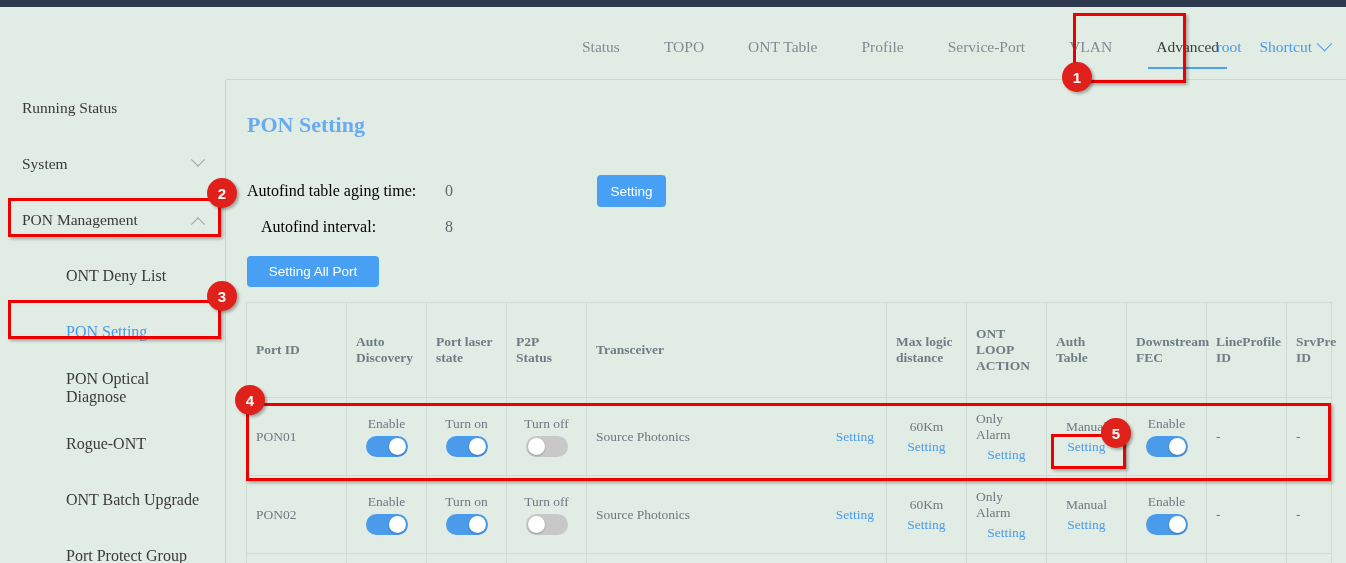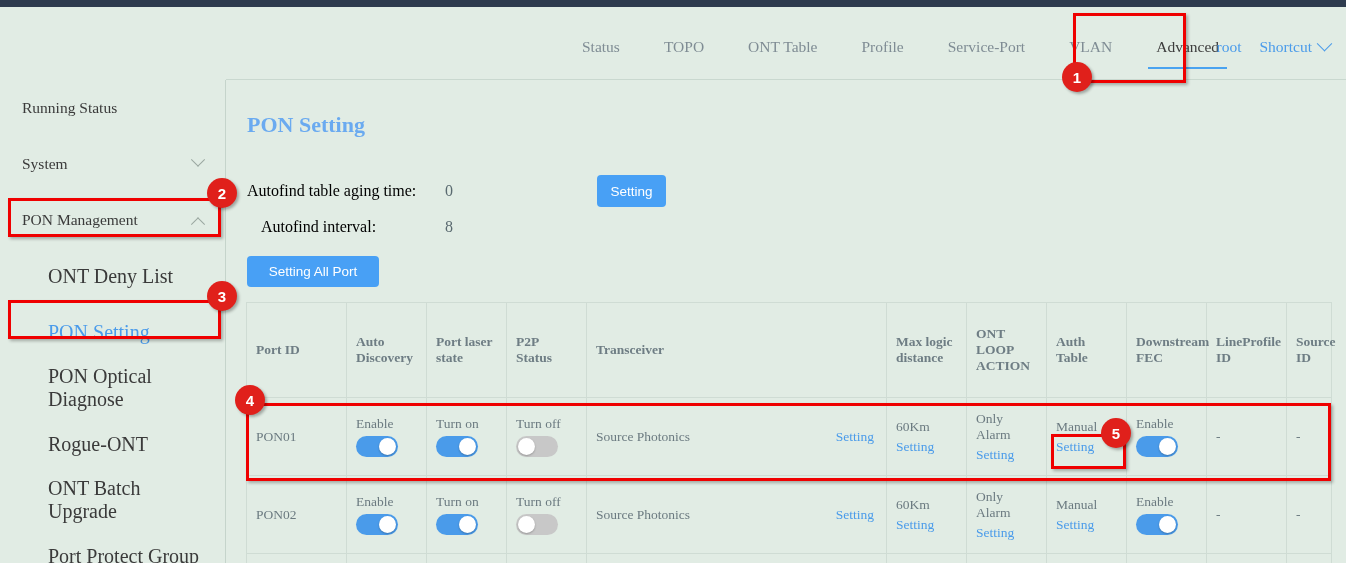--- a/index.html
+++ b/index.html
@@ -41,21 +41,21 @@
 
   
   .sidebar { position:absolute; left:0; top:80px; width:226px; height:483px; background:#e1ece4;
      border-right:1px solid #c5d4cb; }
   .side-item { height:56px; display:flex; align-items:center; padding-left:22px; padding-right:16px;
      font-size:15.5px; color:#3a3a3a; cursor:pointer; position:relative; }
   .side-item .caret { position:absolute; right:22px; width:10px; height:10px;
      border-right:1.5px solid #9aa7a0; border-bottom:1.5px solid #9aa7a0; }
   .side-item .caret.down { transform:rotate(45deg) translate(-3px,-3px); }
   .side-item .caret.up { transform:rotate(-135deg) translate(-3px,-3px); }
-  .side-sub { padding-left:48px; font-size:20px; }
+  .side-sub { padding-left:66px; font-size:16px; }
   .side-sub.sel { color:#4a9bea; }
 
   
   .main { position:absolute; left:227px; top:80px; width:1119px; height:483px; background:#e1ece4; overflow:hidden; }
   .page-title { position:absolute; left:20px; top:32px; font-size:22px; font-weight:bold; color:#6aaaf0;
      font-family:"Liberation Serif", serif; }
   .form-label { position:absolute; }
   .form-value { position:absolute; color:#5a6a70; }
 
   .btn { background:#48a0f5; color:#fff; border:none; border-radius:4px;
@@ -76,21 +76,21 @@
   .c-pls  { width:80px; }
   .c-p2p  { width:80px; }
   .c-tr   { width:300px; }
   .c-mld  { width:80px; }
   .c-loop { width:80px; }
   .c-auth { width:80px; }
   .c-fec  { width:80px; }
   .c-lp   { width:80px; }
   .c-sp   { width:45px; }
 
-  .cell-stack { display:flex; flex-direction:column; gap:4px; align-items:flex-start; }
+  .cell-stack { display:flex; flex-direction:column; gap:4px; align-items:center; }
   .cell-lbl { font-size:13.5px; color:#6b7a80; }
   .link { color:#4a9bea; cursor:pointer; font-size:13.5px; }
   .tr-cell { position:relative; }
   .tr-link { position:absolute; right:12px; top:50%; transform:translateY(-50%); }
 
   
   .toggle { width:42px; height:21px; border-radius:11px; position:relative; cursor:pointer;
      background:#4a9bea; display:inline-block; }
   .toggle.off { background:#c8c8c8; }
   .toggle .knob { position:absolute; top:2px; left:23px; width:17px; height:17px; border-radius:50%;
@@ -198,21 +198,21 @@
             <th>Port ID</th>
             <th>Auto Discovery</th>
             <th>Port laser state</th>
             <th>P2P Status</th>
             <th>Transceiver</th>
             <th>Max logic distance</th>
             <th>ONT LOOP ACTION</th>
             <th>Auth Table</th>
             <th>Downstream FEC</th>
             <th>LineProfile ID</th>
-            <th>Source ID</th>
+            <th>SrvPre ID</th>
           </tr>
         </thead>
         <tbody>
 
           <tr>
             <td>PON01</td>
             <td>
               <div class="cell-stack">
                 <span class="cell-lbl">Enable</span>
                 <span class="toggle">

